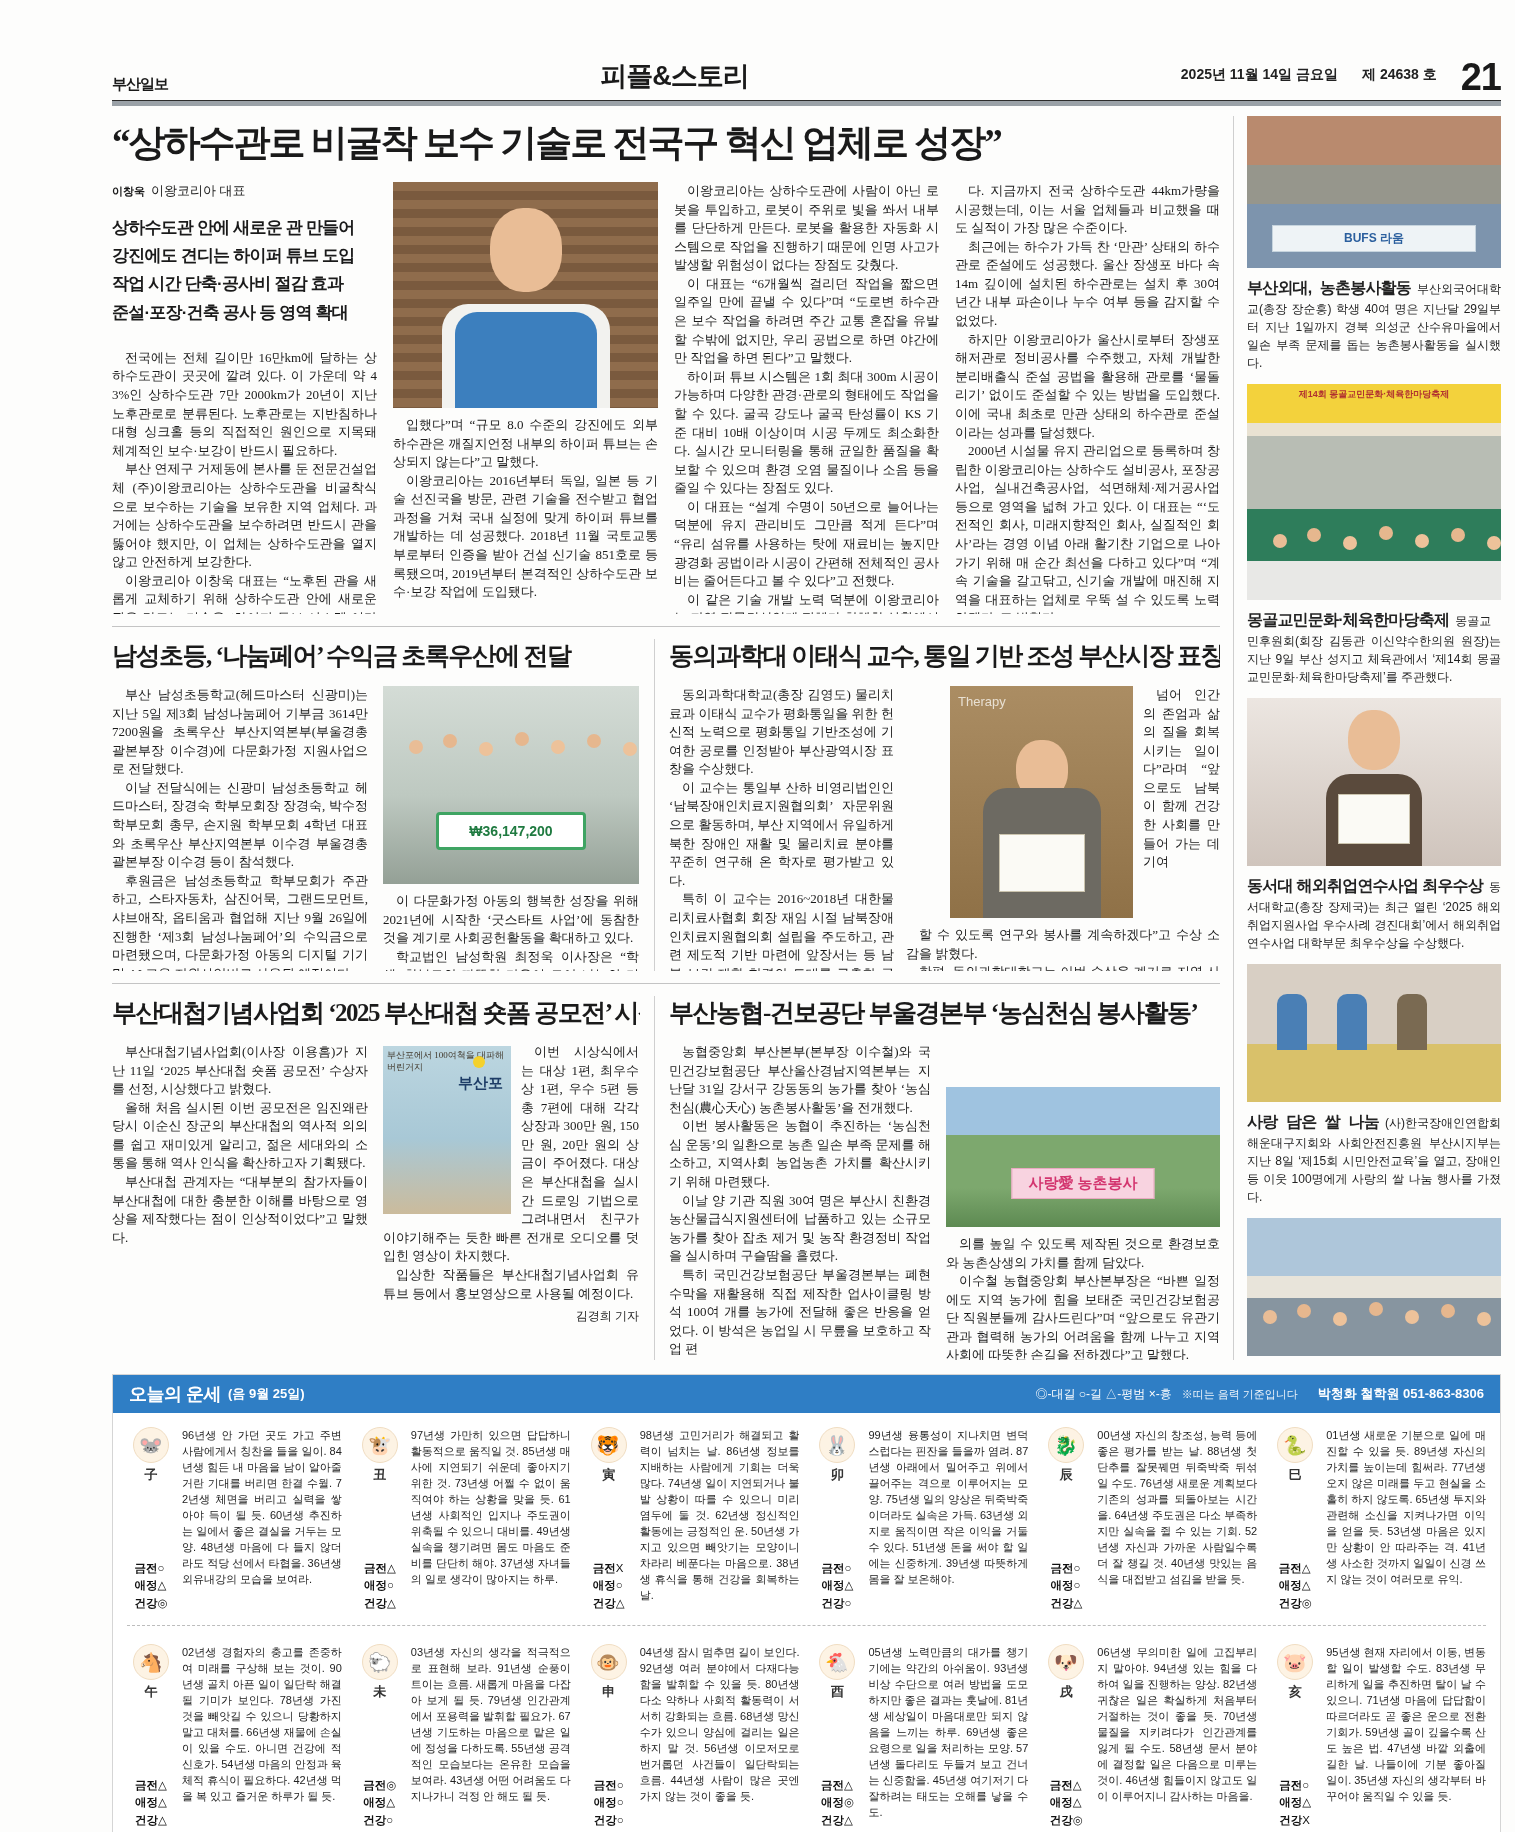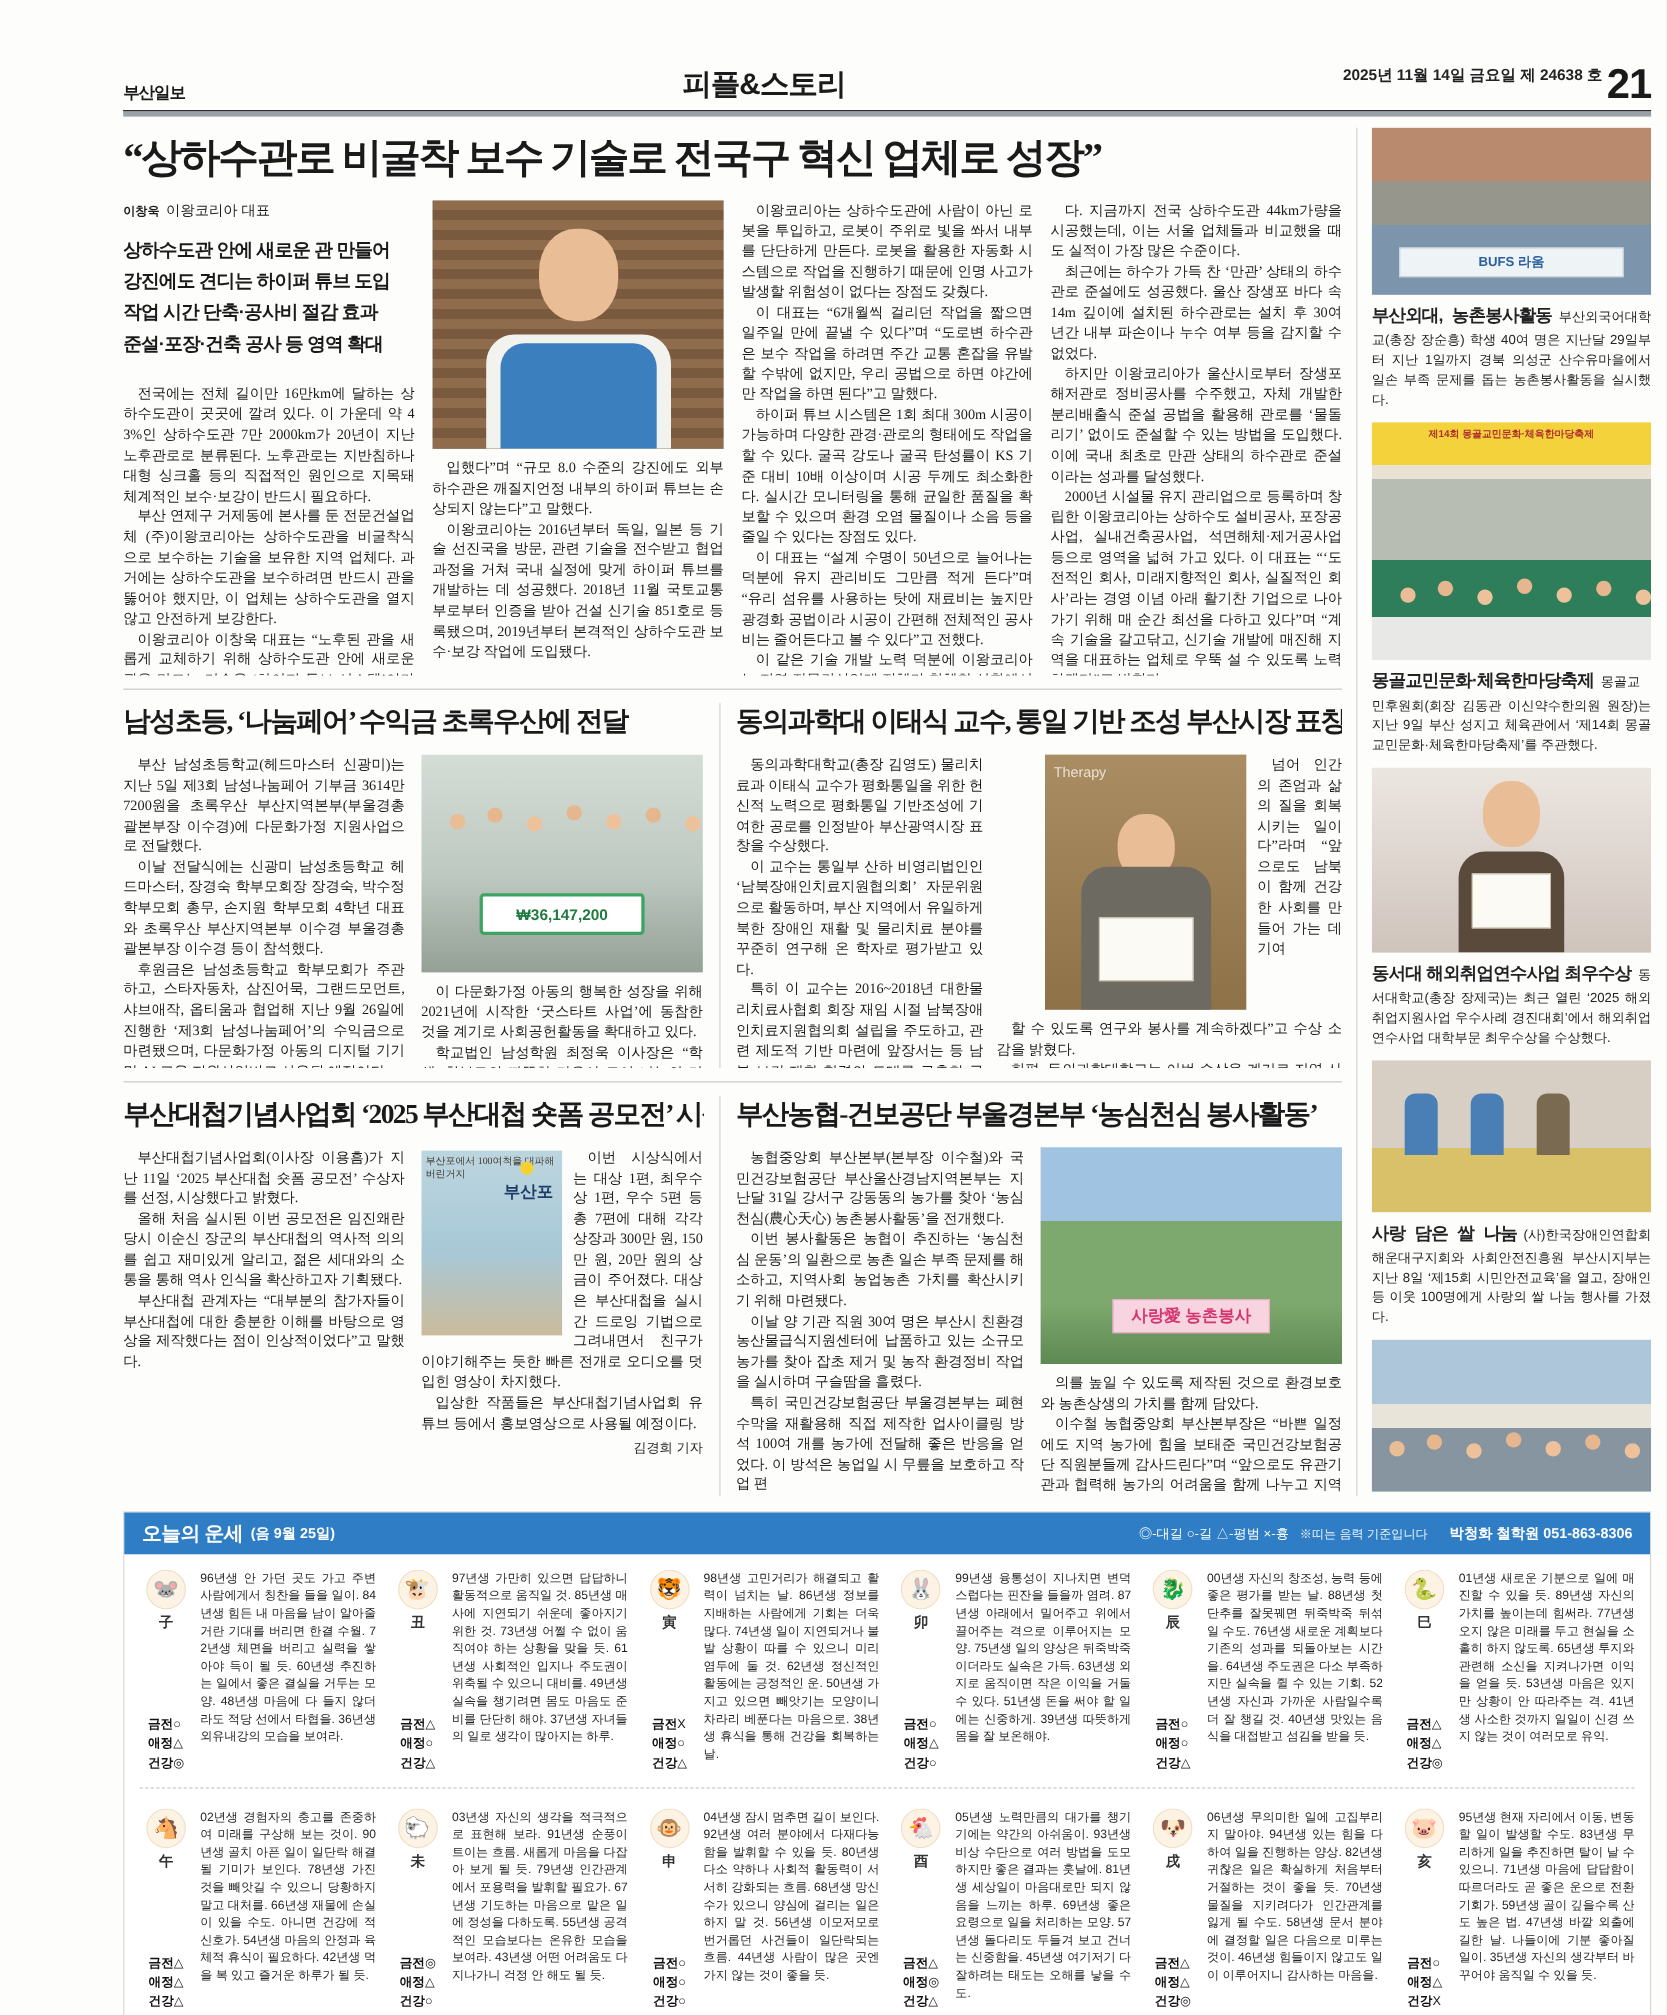--- a/index.html
+++ b/index.html
@@ -3,21 +3,21 @@
 <meta charset="utf-8">
 <style>
   * { box-sizing: border-box; margin: 0; padding: 0; }
   html,body { background:#e8e8e8; }
   .page { position:relative; width:1515px; height:1832px; margin:0 auto; background:#fdfdfc;
           font-family:"Liberation Serif","DejaVu Serif",serif; color:#1a1a1a; overflow:hidden; }
   
   .masthead { display:flex; align-items:flex-end; padding:58px 14px 6px 112px; }
   .mast-paper { font-family:"Liberation Sans",sans-serif; font-weight:800; font-size:15px; letter-spacing:-1px; }
   .mast-center { flex:1; text-align:center; font-family:"Liberation Sans",sans-serif; font-weight:800; font-size:27px; letter-spacing:-1px; }
-  .mast-right { display:flex; align-items:flex-start; gap:4px; font-family:"Liberation Sans",sans-serif; }
+  .mast-right { display:flex; align-items:center; gap:24px; font-family:"Liberation Sans",sans-serif; }
   .mast-date, .mast-ed { font-size:14px; font-weight:700; color:#222; padding-bottom:4px; }
   .mast-page { font-size:38px; font-weight:800; line-height:.9; letter-spacing:-1px; }
   .mast-rule { margin:0 14px 10px 112px; height:6px; background:#9aa1a7; border-top:1px solid #2b2b2b; }
   
   .layout { display:flex; gap:13px; padding:0 14px 0 112px; height:1244px; }
   .content { width:1108px; flex:none; overflow:hidden; }
   .vr { width:1px; background:#cfcfcf; flex:none; }
   .sidebar { flex:1; overflow:hidden; }
   .hrule { border:none; border-top:1px solid #c4c4c4; margin:12px 0 12px; }
   
@@ -43,21 +43,21 @@
            box-shadow:34px -6px 0 #e6b78e, 70px 2px 0 #edc29a, 106px -8px 0 #e6b78e, 142px 0 0 #edc29a, 178px -6px 0 #e6b78e, 214px 2px 0 #edc29a; }
   .ph-prof { height:232px; background:linear-gradient(180deg,#ab8d63 0%,#8f7147 100%); }
   .prof-label { position:absolute; top:8px; left:8px; color:#f4efe6; font-family:"Liberation Sans",sans-serif; font-size:13px; opacity:.85; }
   .prof-body { position:absolute; bottom:0; left:50%; transform:translateX(-50%); width:118px; height:130px; border-radius:24px 24px 0 0; background:#6d6a62; }
   .prof-head { position:absolute; bottom:118px; left:50%; transform:translateX(-50%); width:52px; height:60px; border-radius:46%; background:#e9bd96; }
   .cert { position:absolute; bottom:26px; left:50%; transform:translateX(-50%); width:86px; height:58px; background:#fbfaf5; border:1px solid #cbc4ae; }
   .ph-map { float:left; width:128px; height:168px; margin:3px 10px 4px 0; background:linear-gradient(180deg,#bcd6e0 0%,#a8c8d6 55%,#cbbb9c 100%);font-family:Liberation Serif, serif; }
   .map-label { position:absolute; top:28px; right:8px; font-weight:700; font-size:15px; color:#1d3c66; }
   .map-cap { position:absolute; top:4px; left:4px; right:4px; font-size:9px; line-height:1.3; color:#40372a; }
   .map-sun { position:absolute; top:10px; right:26px; width:12px; height:12px; border-radius:50%; background:#f4d12c; }
-  .ph-nh { height:197px; background:linear-gradient(180deg,#9fc3e0 0 34%,#7da86e 34% 72%,#5d8a52 100%); }
+  .ph-nh { height:140px; background:linear-gradient(180deg,#9fc3e0 0 34%,#7da86e 34% 72%,#5d8a52 100%);margin-top:44px; }
   .banner-pink { position:absolute; left:50%; bottom:28px; transform:translateX(-50%); white-space:nowrap; background:#f8d3e0; border:1px solid #eaa9c2; color:#d3356f; font-family:"Liberation Sans",sans-serif; font-weight:800; font-size:15px; padding:5px 16px; }
   
   .ph-bufs { height:152px; background:linear-gradient(180deg,#b98a6e 0 32%,#96968c 32% 58%,#7d94ad 58% 100%); }
   .banner-lite { position:absolute; left:10%; right:10%; bottom:16px; background:#eef3f6; border:1px solid #c6d4de; color:#2b5f9e; text-align:center; font-family:"Liberation Sans",sans-serif; font-weight:800; font-size:12px; padding:4px 0; }
   .ph-mongol { height:216px; background:linear-gradient(180deg,#f3d23c 0 18%,#e9e2d2 18% 24%,#b8bdb4 24% 58%,#2e7d5b 58% 82%,#e8e8e6 82% 100%); }
   .banner-y { position:absolute; top:4px; left:6px; right:6px; font-size:9px; color:#b03030; font-family:"Liberation Sans",sans-serif; font-weight:700; text-align:center; }
   .ph-dongseo { height:168px; background:linear-gradient(180deg,#ece6e1 0%,#cfc4bc 100%); }
   .ph-rice { height:138px; background:linear-gradient(180deg,#d8cfc4 0 58%,#d9c16a 58% 100%); }
   .uni { position:absolute; top:30px; left:30px; width:30px; height:56px; border-radius:10px 10px 0 0; background:#4a7fb5; box-shadow:60px 0 0 #4a7fb5,120px 0 0 #7a6a52; }
   .ph-bukhang { height:138px; background:linear-gradient(180deg,#aec6da 0 42%,#e8e4da 42% 58%,#8795a0 58% 100%); }

